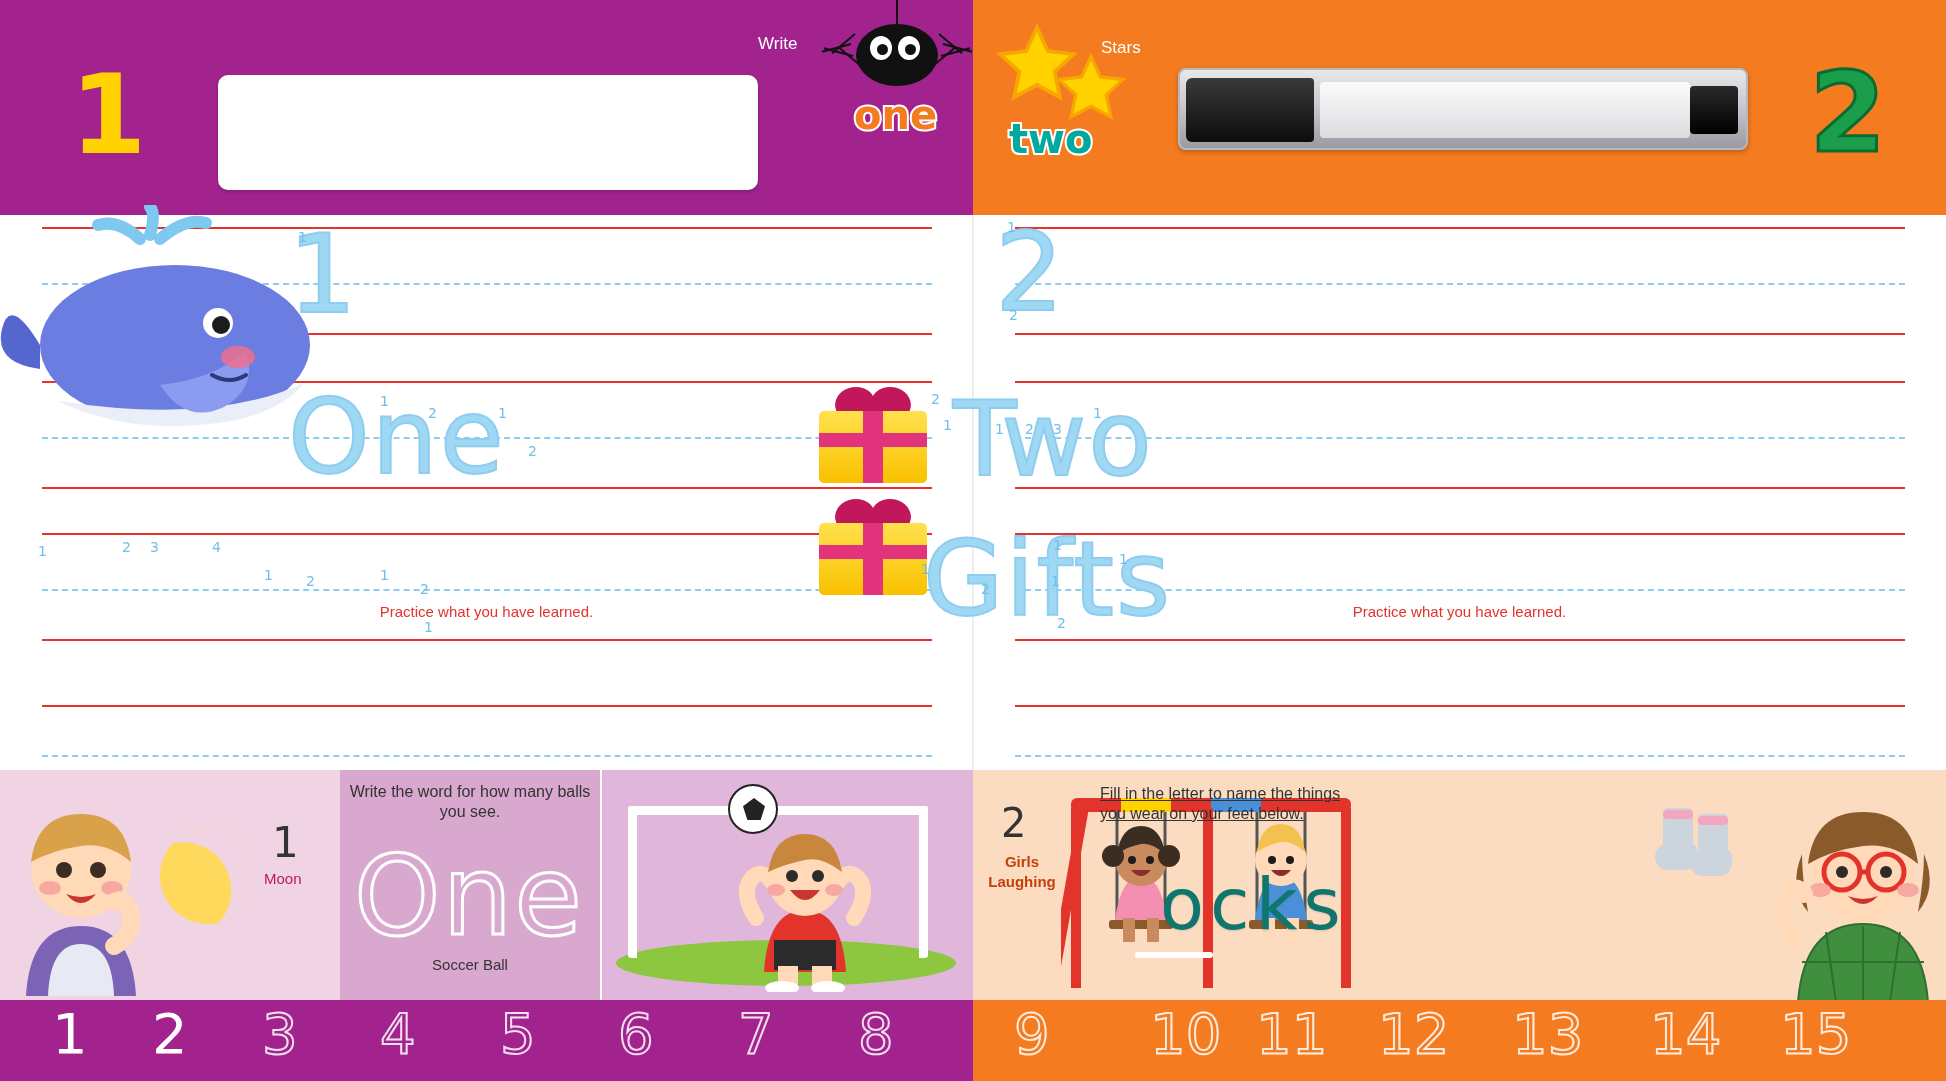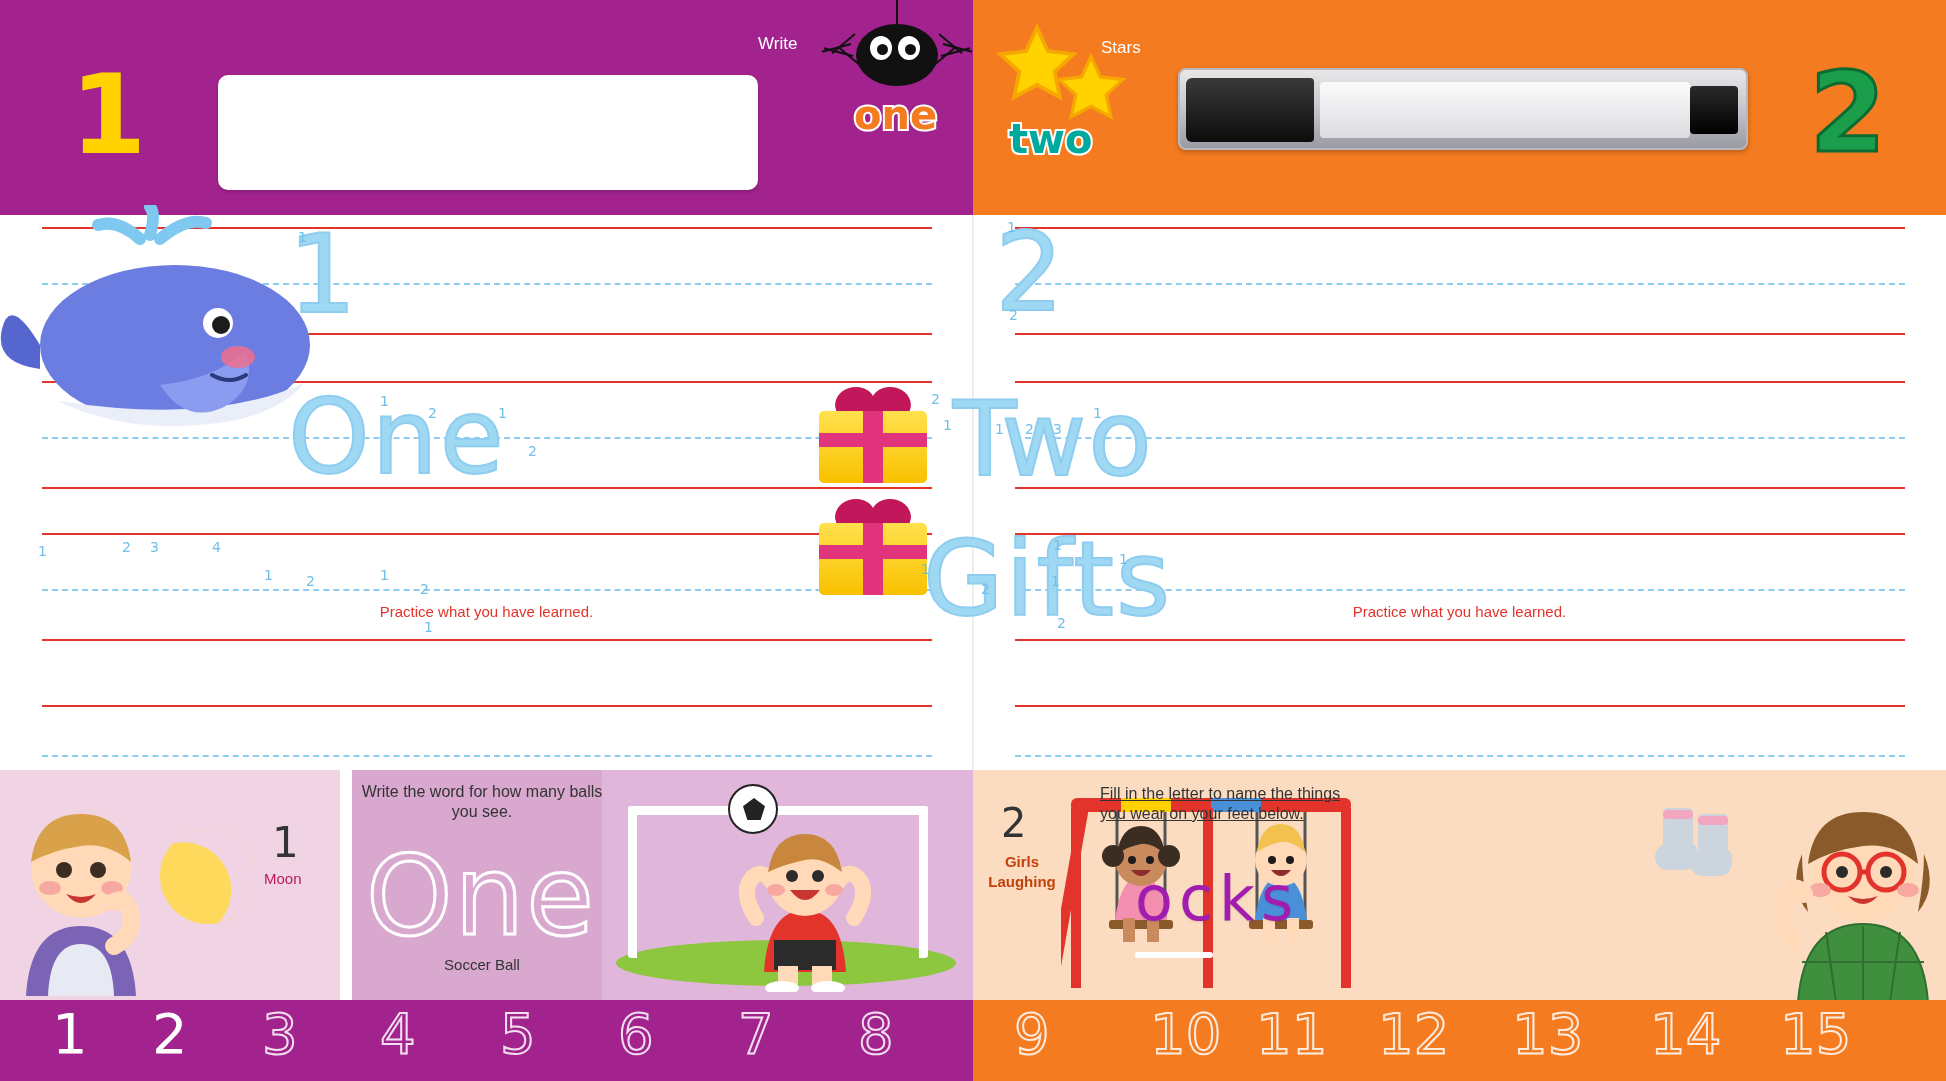--- a/index.html
+++ b/index.html
@@ -142,21 +142,21 @@
   .gift-hrib { position:absolute; left:6px; top:48px; width:108px; height:14px; background:#e2347c; }
   .gift-bow-l { position:absolute; left:22px; top:2px; width:40px; height:34px;
     background:#c2185b; border-radius:50% 50% 0 50%; transform:rotate(-10deg); }
   .gift-bow-r { position:absolute; left:58px; top:2px; width:40px; height:34px;
     background:#c2185b; border-radius:50% 50% 50% 0; transform:rotate(10deg); }
 
   
   .bottom { position:absolute; top:770px; left:0; width:1946px; height:230px; }
   .panel { position:absolute; top:0; height:230px; }
   .p1 { left:0;    width:340px; background:#f0d4e4; }
-  .p2 { left:340px; width:260px; background:#d9a8cf;margin-left:12px; }
+  .p2 { left:340px; width:260px; background:#d9a8cf; }
   .p3 { left:602px; width:371px; background:#e0b6da; }
   .p4 { left:973px; width:400px; background:#fbdcc0; }
   .p5 { left:1373px; width:400px; background:#fbdcc0; }
   .p6 { left:1773px; width:173px; background:#fbdcc0; }
 
   .panel-text { position:absolute; font-size:16px; color:#333; text-align:center; line-height:1.25; }
 
   .moon {
     position:absolute; left:160px; top:58px; width:96px; height:96px;
     background:#ffd95c; border-radius:50%;
@@ -197,21 +197,21 @@
 
   .two-girls-num {
     position:absolute; left:28px; top:30px; font-size:40px; color:#333;
     font-family:"DejaVu Sans", sans-serif;
   }
   .girls-label { position:absolute; left:4px; top:82px; width:90px; text-align:center; font-size:15px; color:#c2410c; line-height:1.3;font-weight:bold; }
 
   .swing-set { position:absolute; left:88px; top:20px; width:300px; height:190px; }
 
   .socks-word {
-    position:absolute; left:1135px; top:92px; font-size:62px; color:#a21caf;
+    position:absolute; left:1160px; top:92px; font-size:72px; color:#0f766e;
     font-family:"DejaVu Sans", sans-serif; letter-spacing:6px;
     text-shadow:0 1px 2px rgba(0,0,0,.12);
   }
   .socks-blank {
     position:absolute; left:1135px; top:182px; width:78px; height:6px; background:#fff; border-radius:3px;
   }
   .sock { position:absolute; width:46px; height:66px; }
   .sock-top { position:absolute; left:8px; top:0; width:30px; height:40px; background:#ccd4dd; border-radius:5px 5px 0 0; }
   .sock-foot { position:absolute; left:0; top:36px; width:42px; height:26px; background:#ccd4dd; border-radius:14px 6px 14px 14px; }
   .sock-band { position:absolute; left:8px; top:2px; width:30px; height:9px; background:#f3a6c0; border-radius:4px; }

